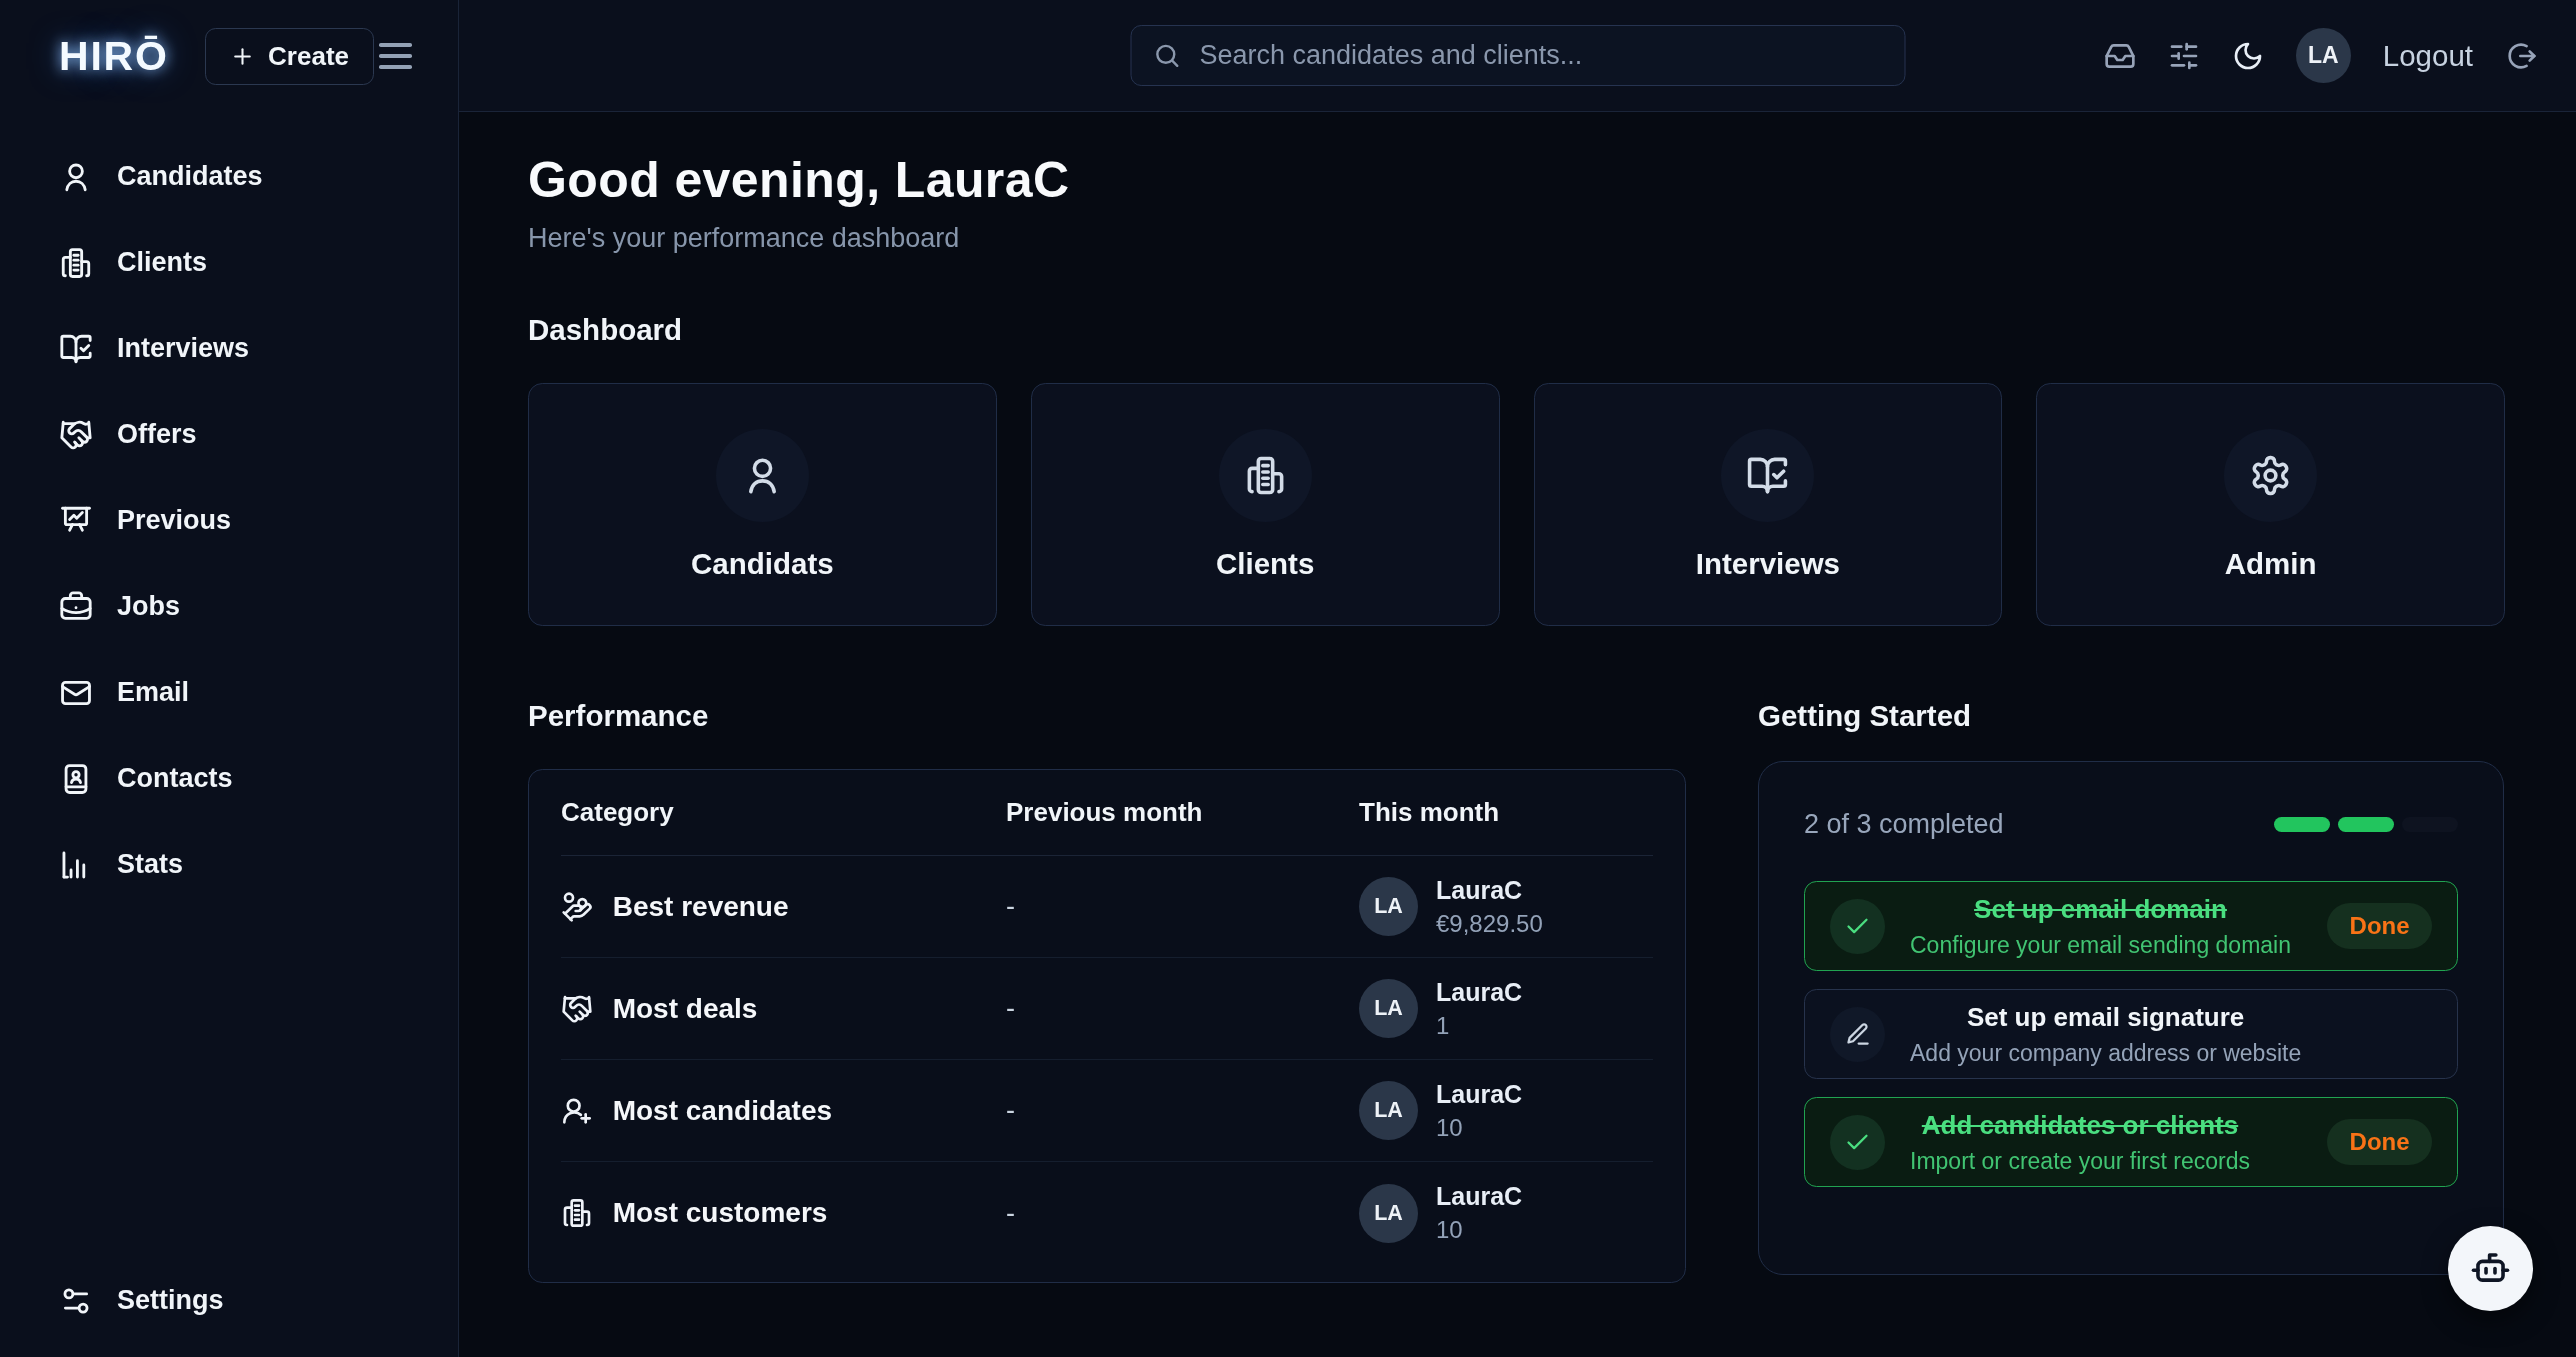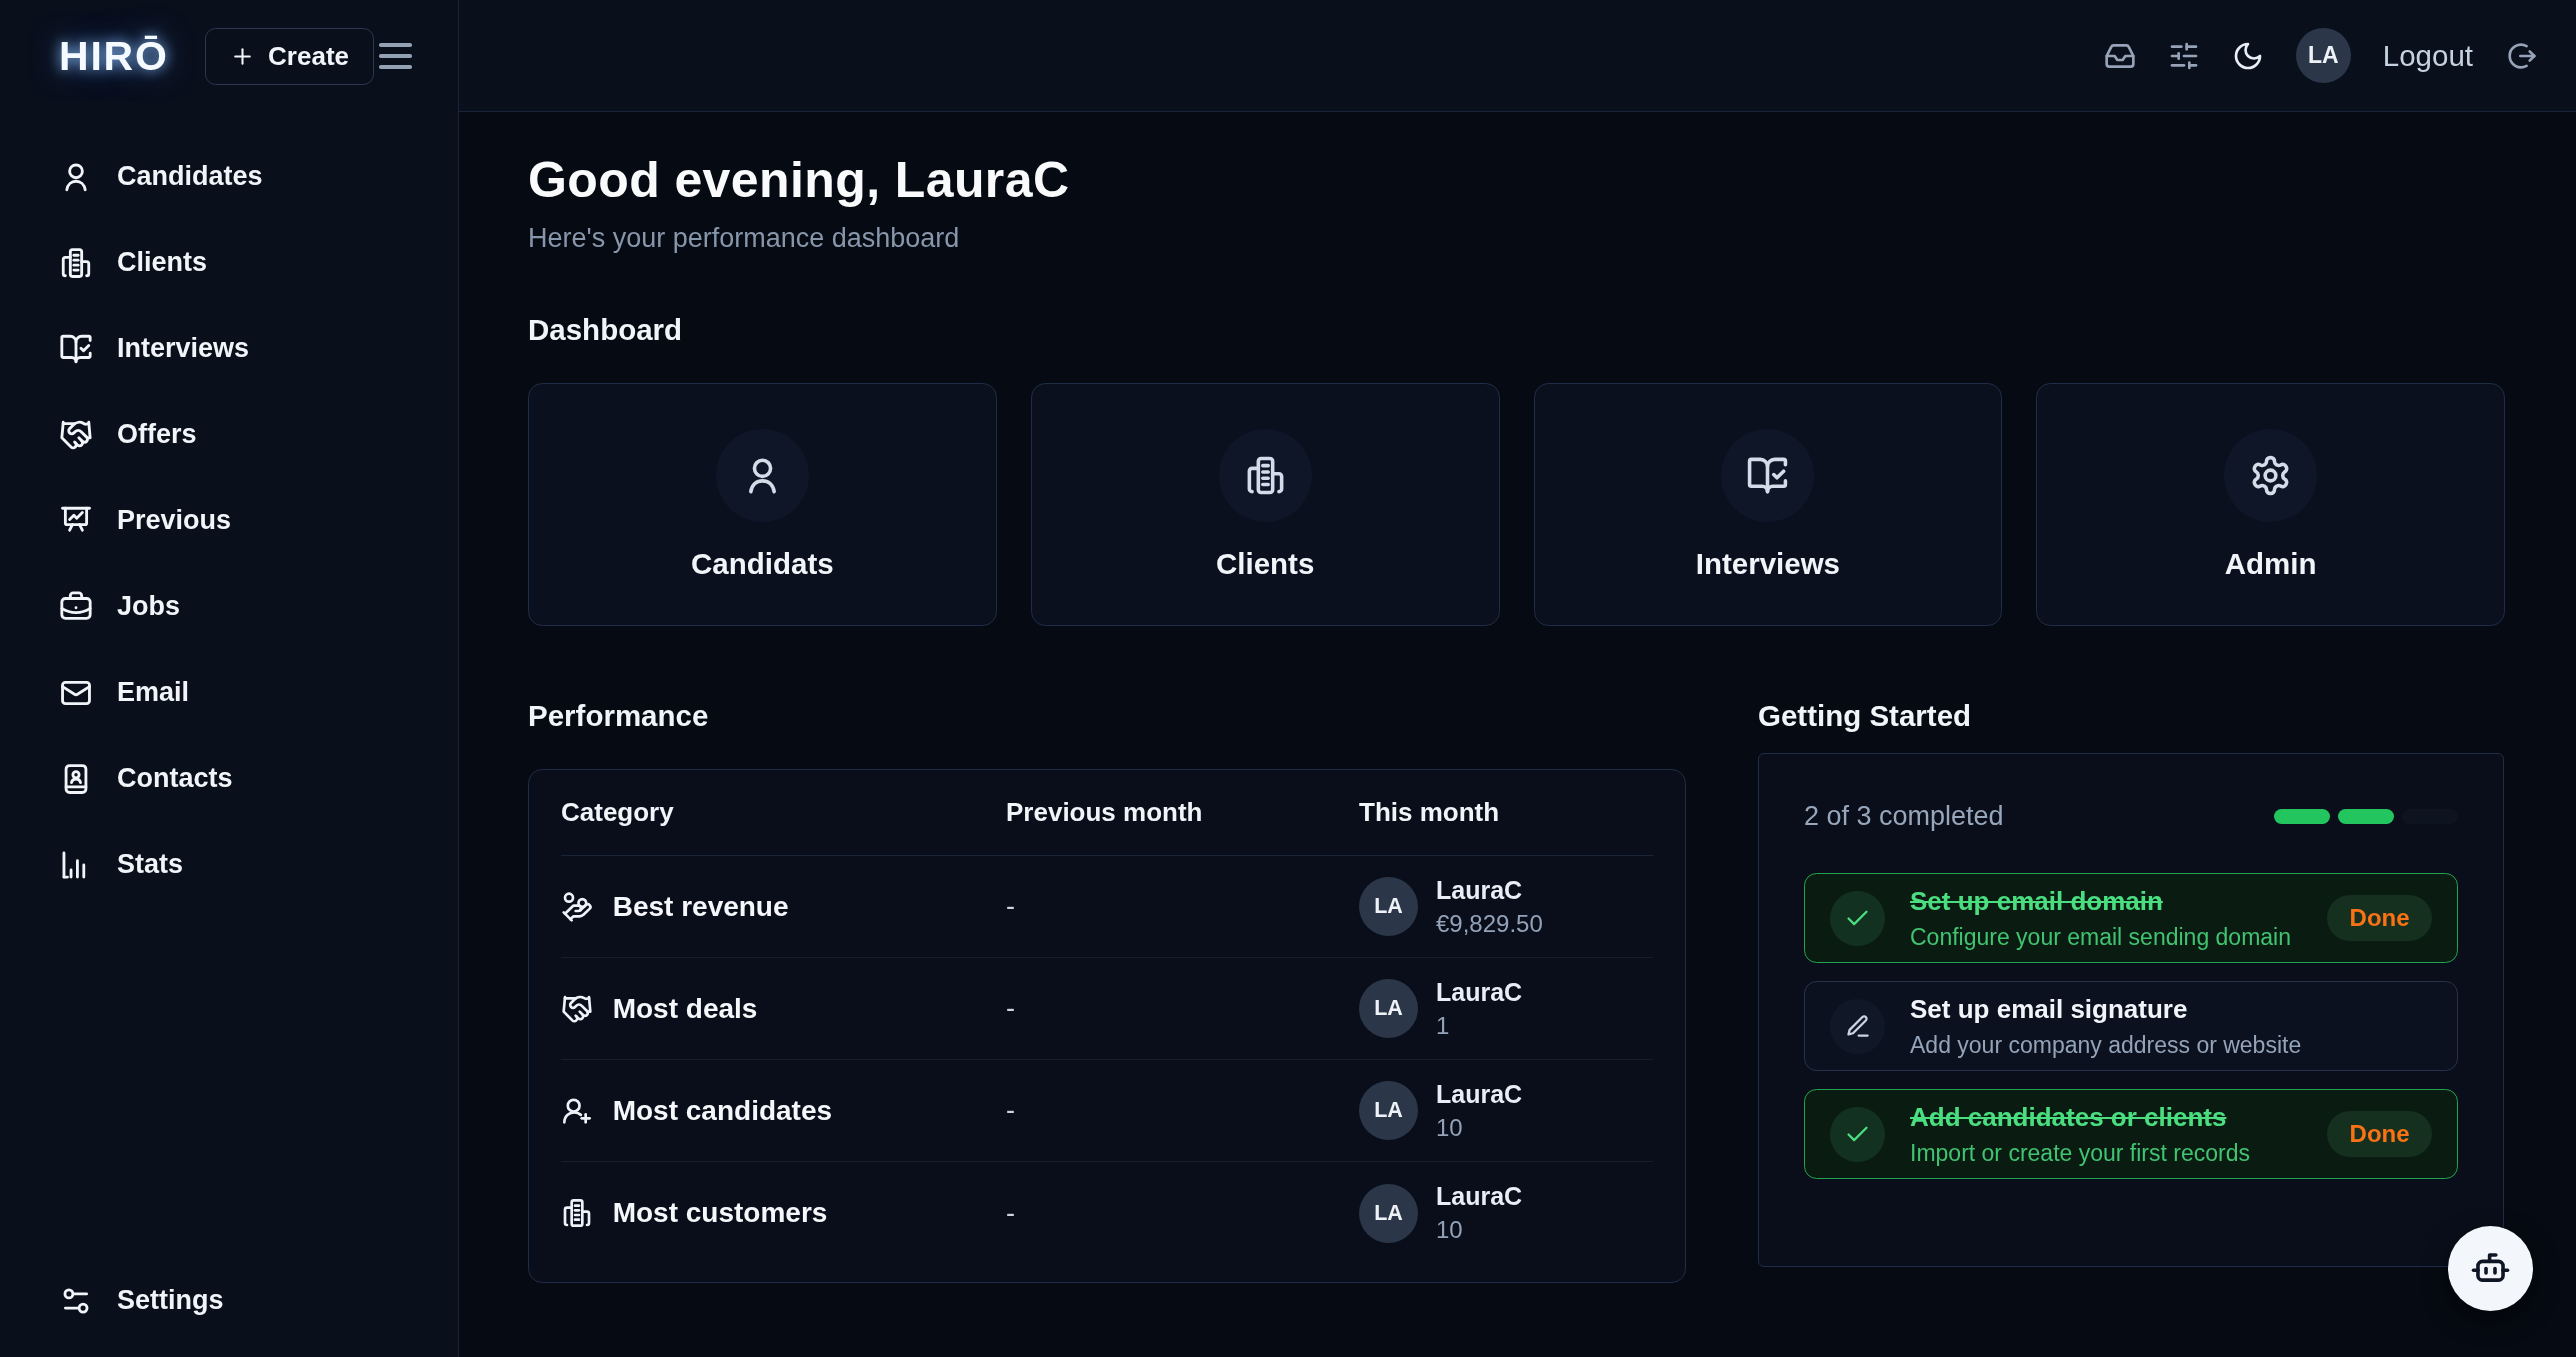--- a/index.html
+++ b/index.html
@@ -75,22 +75,22 @@
   .cat { display:flex; align-items:center; gap:19.7px; font-size:28px; font-weight:700; color:#f5f7fa; }
   .cat svg { width:32px; height:32px; stroke:#eef2f8; flex:0 0 auto; }
   .dash { font-size:27px; color:#cbd5e1; }
   .winner { display:flex; align-items:center; gap:18px; }
   .avatar-sm { width:59px; height:59px; border-radius:50%; background:#2b3749; flex:0 0 auto;
     display:flex; align-items:center; justify-content:center; font-size:21.5px; font-weight:600; color:#eef2f7; }
   .winner-name { font-size:25px; font-weight:700; color:#e8eef6; }
   .winner-value { margin-top:5.4px; font-size:24px; font-weight:400; color:#93a2b8; }
 
   
-  .gs-card { margin-top:20px; width:746px; height:514px; background:#090e1a;
-    border:1.8px solid #202d47; border-radius:6px; padding:47px 45px; }
+  .gs-card { margin-top:28px; width:746px; height:514px; background:#090e1a;
+    border:1.8px solid #202d47; border-radius:25px; padding:47px 45px;text-align:center; }
   .gs-top { display:flex; align-items:center; justify-content:space-between; }
   .gs-progress-label { font-size:27px; color:#98a6bb; }
   .pills { display:flex; gap:8px; }
   .pill { width:56px; height:15px; border-radius:8px; background:#0e1320; }
   .pill.on { background:#22c55e; }
   .tasks { margin-top:41px; display:flex; flex-direction:column; gap:18px; }
   .task { height:90px; border-radius:12.5px; display:flex; align-items:center; gap:25px;
     padding:0 25px; cursor:pointer; }
   .task.done { background:#0a1c12; border:1.8px solid #21a351; }
   .task.pending { background:#0b111f; border:1.8px solid #27334c; }
@@ -233,20 +233,27 @@
           <path d="M13.5 17h-9"></path>
           <circle cx="17" cy="17" r="2.8"></circle>
         </svg>
       <span class="nav-label">Settings</span>
     </div>
   </aside>
 
   <div class="main">
 
     <header class="topbar">
+      <div class="search-box">
+        <svg class="ic" viewBox="0 0 24 24">
+            <circle cx="11" cy="11" r="7"></circle>
+            <path d="m20.5 20.5-4-4"></path>
+          </svg>
+        <input type="text" placeholder="Search candidates and clients..." style="">
+      </div>
       <div class="topbar-right">
         <svg class="ic tb-icon" viewBox="0 0 24 24">
             <polyline points="22 12 16 12 14 15 10 15 8 12 2 12"></polyline>
             <path d="M5.45 5.11 2 12v6a2 2 0 0 0 2 2h16a2 2 0 0 0 2-2v-6l-3.45-6.89A2 2 0 0 0 16.76 4H7.24a2 2 0 0 0-1.79 1.11z"></path>
           </svg>
         <svg class="ic tb-icon" viewBox="0 0 24 24">
             <path d="M21 5h-7"></path>
             <path d="M10 5H3"></path>
             <path d="M21 12h-9"></path>
             <path d="M8 12H3"></path>

